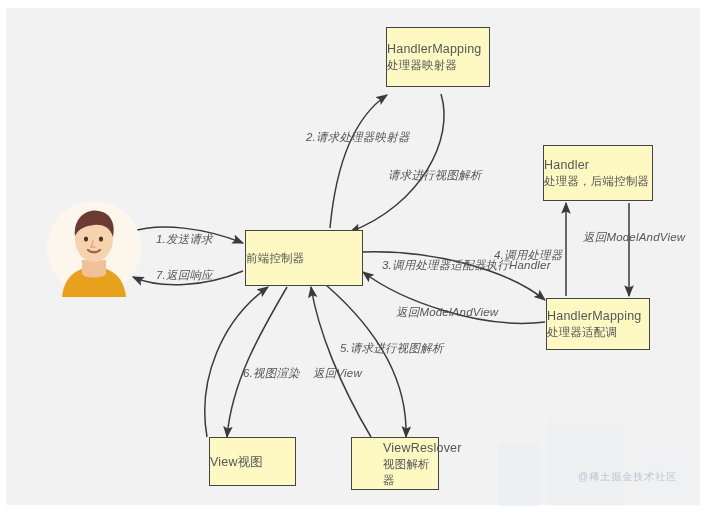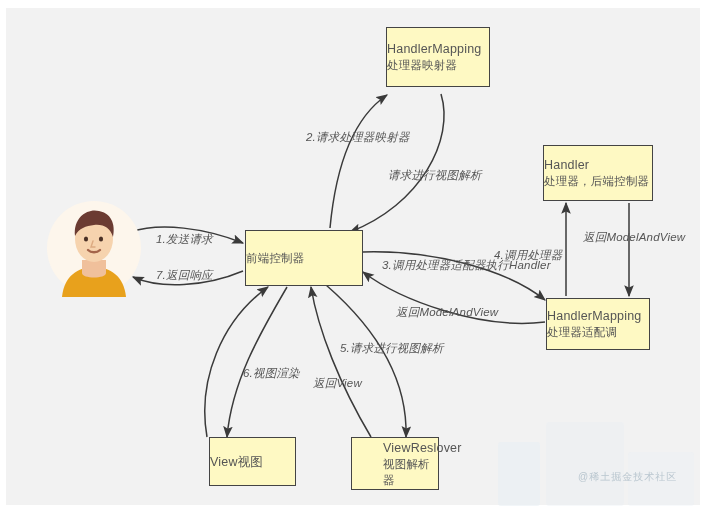--- a/index.html
+++ b/index.html
@@ -105,17 +105,17 @@
 
   <div class="elabel" style="left:156px;top:232px;">1.发送请求</div>
   <div class="elabel" style="left:156px;top:268px;">7.返回响应</div>
   <div class="elabel" style="left:306px;top:130px;">2.请求处理器映射器</div>
   <div class="elabel" style="left:388px;top:168px;">请求进行视图解析</div>
   <div class="elabel" style="left:382px;top:258px;">3.调用处理器适配器执行Handler</div>
   <div class="elabel" style="left:396px;top:305px;">返回ModelAndView</div>
   <div class="elabel" style="left:494px;top:248px;">4.调用处理器</div>
   <div class="elabel" style="left:583px;top:230px;">返回ModelAndView</div>
   <div class="elabel" style="left:340px;top:341px;">5.请求进行视图解析</div>
-  <div class="elabel" style="left:313px;top:376px;">返回View</div>
+  <div class="elabel" style="left:313px;top:366px;">返回View</div>
   <div class="elabel" style="left:243px;top:366px;">6.视图渲染</div>
 
   <div id="watermark">@稀土掘金技术社区</div>
 </div>
 
 </body></html>

